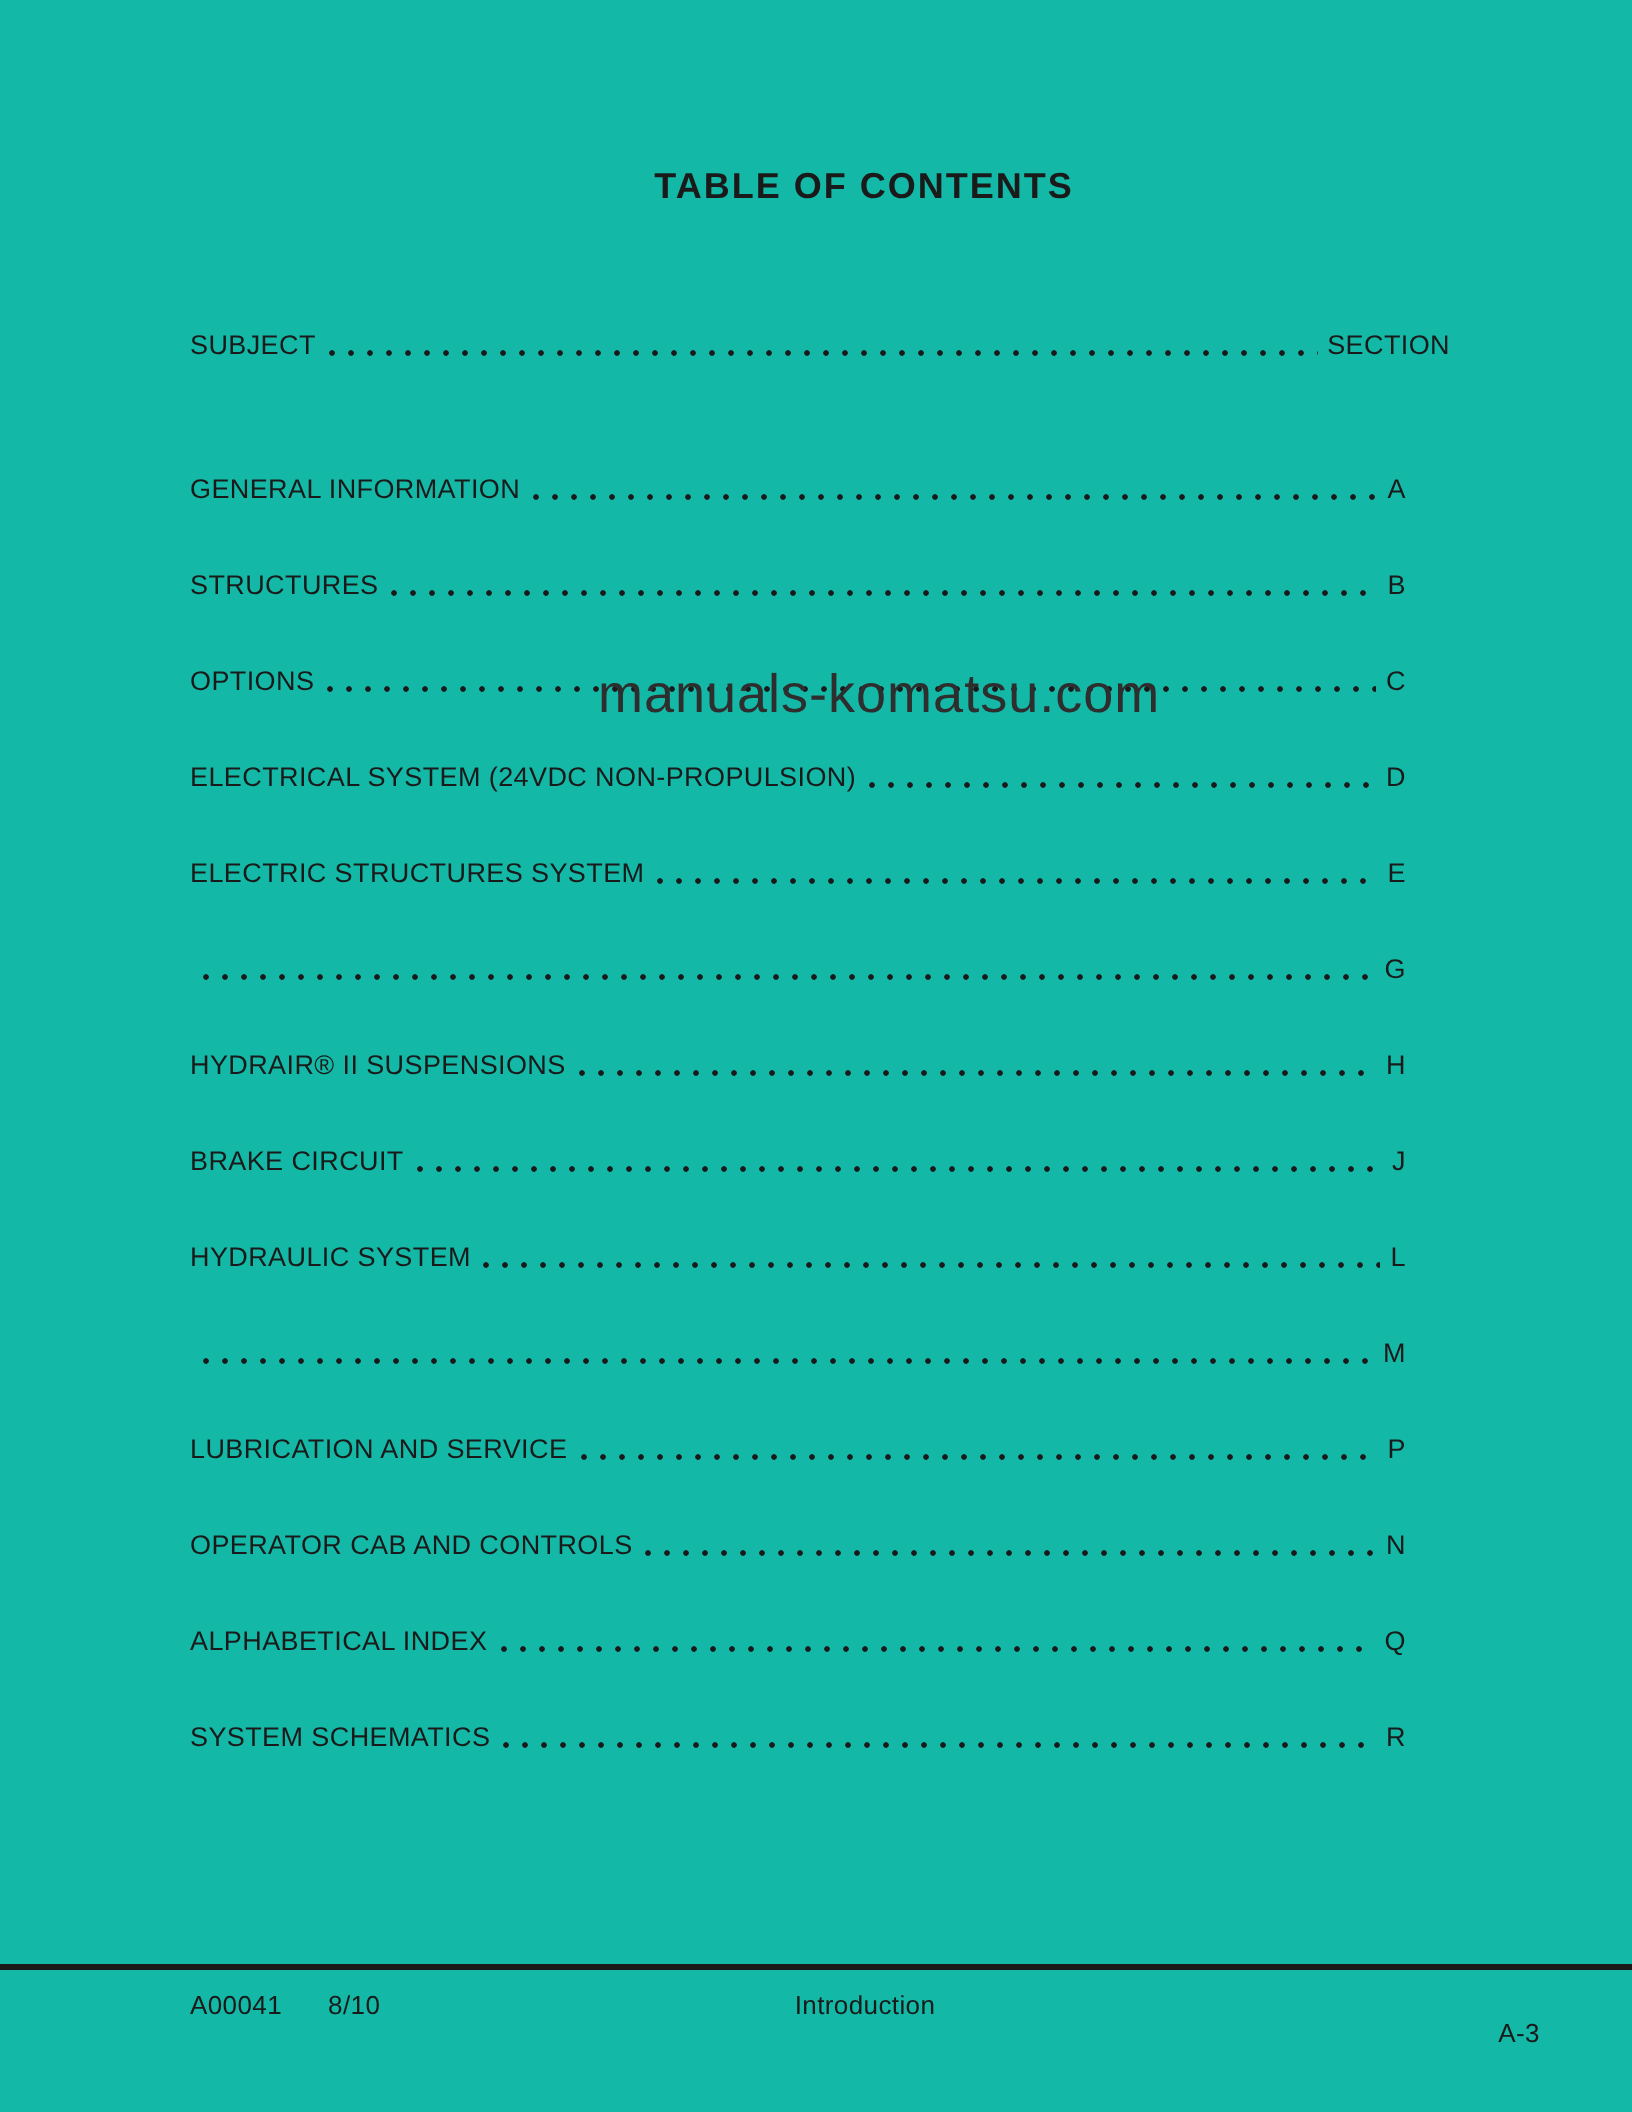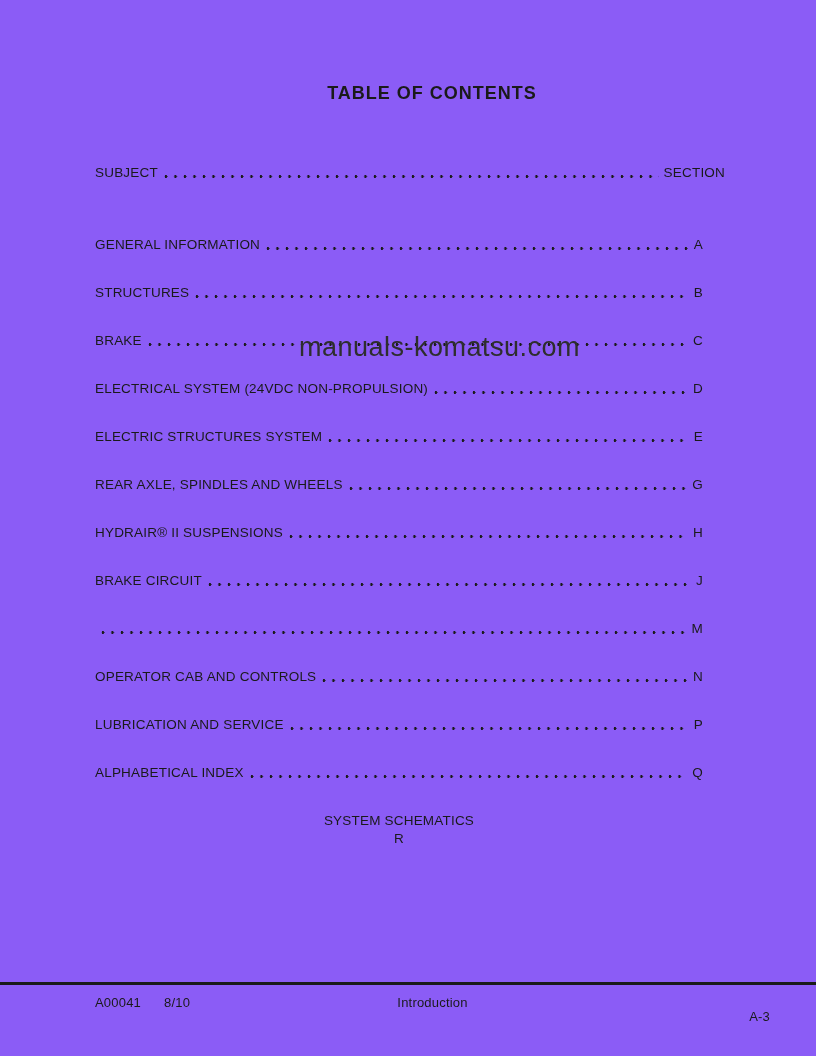--- a/index.html
+++ b/index.html
@@ -1,21 +1,21 @@
 <!DOCTYPE html>
 <html style="--ink: #1a1a1a; --watermark: #2e2e2e; --page_bg: #ffffff;"><head>
 <meta charset="utf-8">
 <style>
   html, body { margin: 0; padding: 0; background: #ffffff; }
 
   .page {
     position: relative;
     width: 816px;
     height: 1056px;
-    background: #8b5cf6;
+    background: #14b8a6;
     font-family: "Liberation Sans", sans-serif;
     color: var(--ink, #1a1a1a);
     overflow: hidden;
   }
 
   .doc-title {
     position: absolute;
     top: 83px;
     left: 0;
     width: 100%;
@@ -46,21 +46,21 @@
     white-space: nowrap;
   }
 
   .toc-header { margin-bottom: 54px; }
 
   .toc-entry {
     margin-bottom: 30px;
     padding-right: 22px;
     align-items: center;
   }
-  .toc-entry:last-child { margin-bottom: 0; flex-direction: column; }
+  .toc-entry:last-child { margin-bottom: 0; }
 
   .leader {
     flex: 1 1 auto;
     height: 18px;
     margin: 0 5px 0 6px;
     background-image: radial-gradient(circle at 2px 12.5px,
       var(--ink, #1a1a1a) 0, var(--ink, #1a1a1a) 1.2px, transparent 1.6px);
     background-size: 9.5px 18px;
     background-repeat: repeat-x;
   }
@@ -118,62 +118,66 @@
     <span>GENERAL INFORMATION</span>
     <span class="leader"></span>
     <span>A</span>
   </div>
         <div class="toc-row toc-entry">
     <span>STRUCTURES</span>
     <span class="leader"></span>
     <span>B</span>
   </div>
         <div class="toc-row toc-entry">
-    <span>BRAKE</span>
+    <span>OPTIONS</span>
     <span class="leader"></span>
     <span>C</span>
   </div>
         <div class="toc-row toc-entry">
     <span>ELECTRICAL SYSTEM (24VDC NON-PROPULSION)</span>
     <span class="leader"></span>
     <span>D</span>
   </div>
         <div class="toc-row toc-entry">
     <span>ELECTRIC STRUCTURES SYSTEM</span>
     <span class="leader"></span>
     <span>E</span>
   </div>
         <div class="toc-row toc-entry">
-    <span>REAR AXLE, SPINDLES AND WHEELS</span>
     <span class="leader"></span>
     <span>G</span>
   </div>
         <div class="toc-row toc-entry">
     <span>HYDRAIR® II SUSPENSIONS</span>
     <span class="leader"></span>
     <span>H</span>
   </div>
         <div class="toc-row toc-entry">
     <span>BRAKE CIRCUIT</span>
     <span class="leader"></span>
     <span>J</span>
   </div>
         <div class="toc-row toc-entry">
+    <span>HYDRAULIC SYSTEM</span>
+    <span class="leader"></span>
+    <span>L</span>
+  </div>
+        <div class="toc-row toc-entry">
     <span class="leader"></span>
     <span>M</span>
   </div>
         <div class="toc-row toc-entry">
+    <span>LUBRICATION AND SERVICE</span>
+    <span class="leader"></span>
+    <span>P</span>
+  </div>
+        <div class="toc-row toc-entry">
     <span>OPERATOR CAB AND CONTROLS</span>
     <span class="leader"></span>
     <span>N</span>
-  </div>
-        <div class="toc-row toc-entry">
-    <span>LUBRICATION AND SERVICE</span>
-    <span class="leader"></span>
-    <span>P</span>
   </div>
         <div class="toc-row toc-entry">
     <span>ALPHABETICAL INDEX</span>
     <span class="leader"></span>
     <span>Q</span>
   </div>
         <div class="toc-row toc-entry">
     <span>SYSTEM SCHEMATICS</span>
     <span class="leader"></span>
     <span>R</span>

